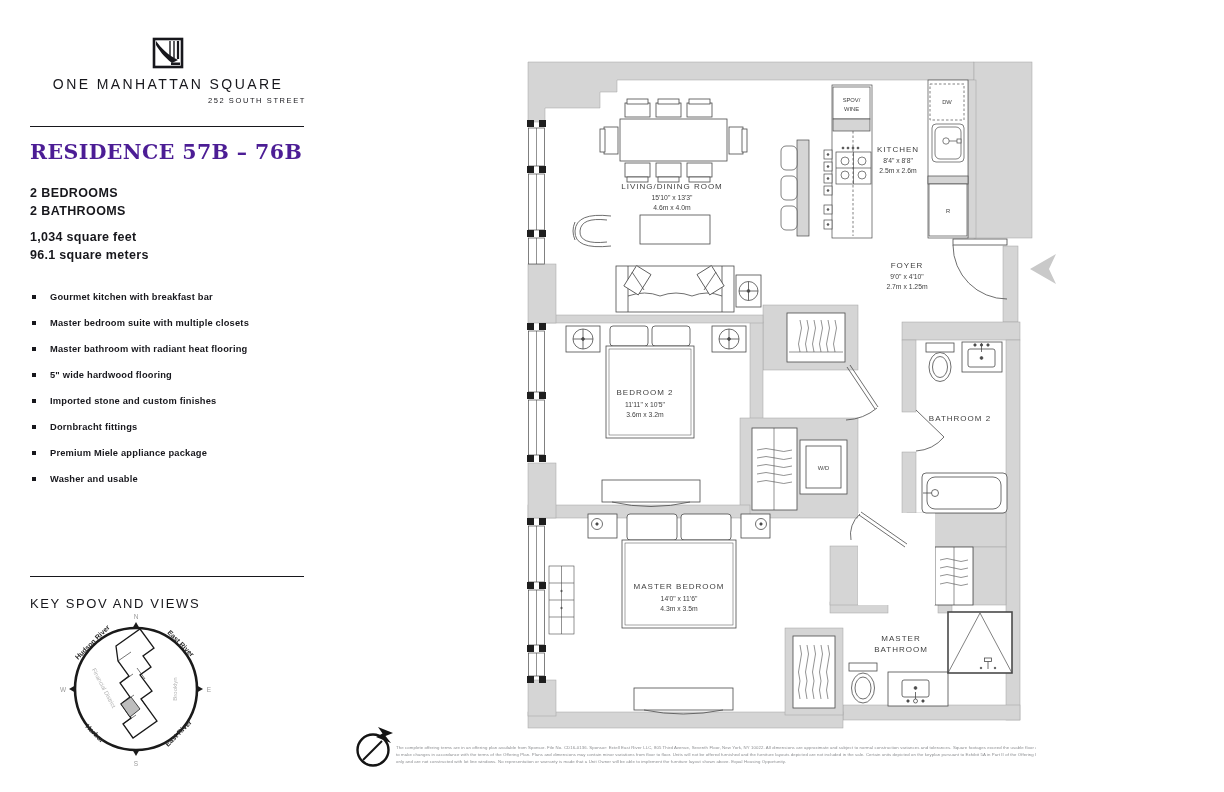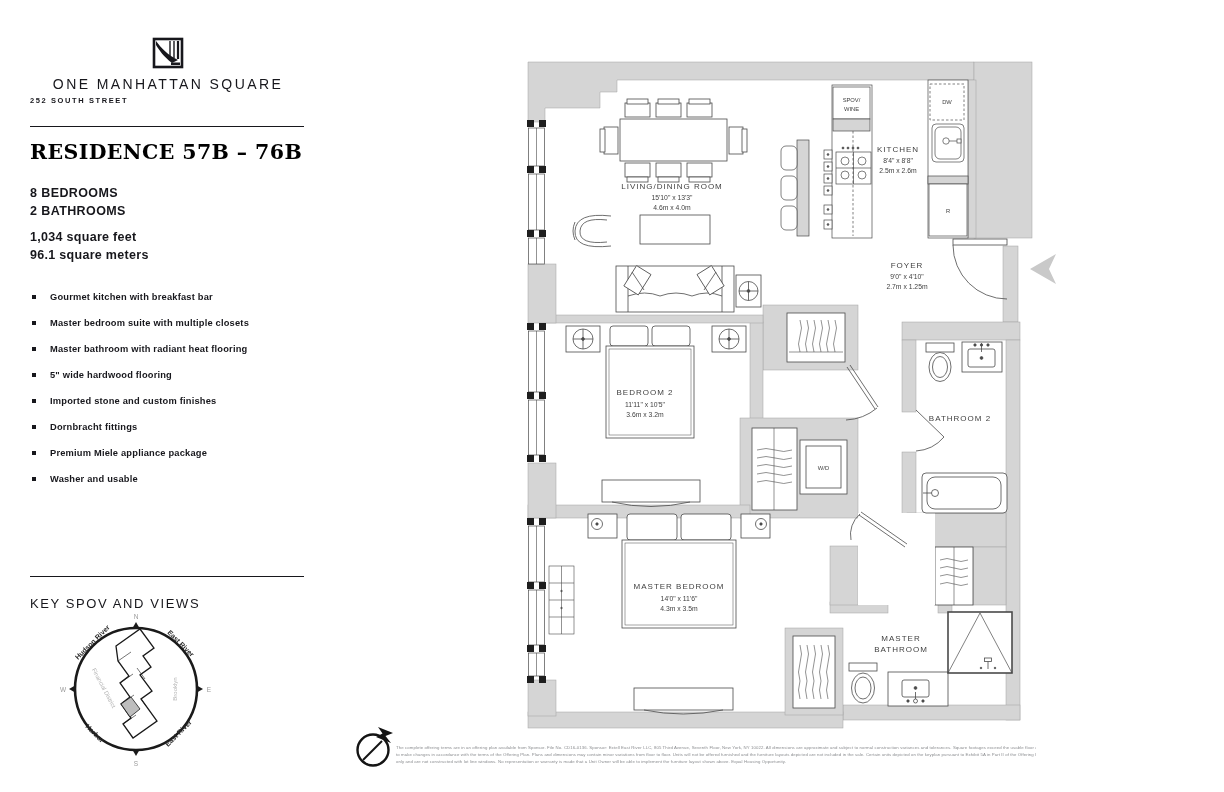--- a/index.html
+++ b/index.html
@@ -1,24 +1,24 @@
 <!DOCTYPE html>
 <html><head>
 <meta charset="utf-8">
 <style>
   html,body{margin:0;padding:0;background:#ffffff;}
   body{width:1224px;height:792px;position:relative;font-family:"Liberation Sans",sans-serif;color:#1d1d1d;overflow:hidden;}
   .sidebar{position:absolute;left:30px;top:0;width:276px;}
   .logo-wrap{position:absolute;left:0;top:36px;width:276px;text-align:center;}
   .brand-name{position:absolute;left:0;top:76px;width:276px;text-align:center;font-size:14px;letter-spacing:2.4px;color:#17171c;font-weight:500;}
-  .brand-address{position:absolute;left:0;top:96px;width:276px;text-align:left;font-size:7.5px;font-weight:bold;letter-spacing:1.6px;color:#17171c;}
+  .brand-address{position:absolute;left:0;top:96px;width:276px;text-align:right;font-size:7.5px;font-weight:normal;letter-spacing:1.6px;color:#17171c;}
   .rule{position:absolute;left:0;width:274px;border-top:1.2px solid #17171c;}
   .rule1{top:126px;}
   .rule2{top:576px;}
-  .res-title{position:absolute;left:0;top:140px;font-family:"DejaVu Serif","Liberation Serif",serif;font-weight:bold;font-size:20.5px;letter-spacing:0.4px;color:#000000;}
+  .res-title{position:absolute;left:0;top:140px;font-family:"DejaVu Serif","Liberation Serif",serif;font-weight:bold;font-size:20.5px;letter-spacing:0.4px;color:#4c1d95;}
   .bedbath{position:absolute;left:0;top:184px;font-size:12.5px;font-weight:bold;letter-spacing:0.4px;line-height:18px;color:#17171c;}
   .areas{position:absolute;left:0;top:228px;font-size:12.5px;font-weight:bold;letter-spacing:0.3px;line-height:18px;color:#17171c;}
   .features{position:absolute;left:0;top:276px;margin:0;padding:0;list-style:none;}
   .features li{position:relative;padding-left:20px;font-size:9.3px;font-weight:bold;letter-spacing:0.2px;color:#17171c;margin-bottom:6.2px;margin-top:16px;}
   .features li::before{content:"";position:absolute;left:2px;top:3px;width:3.5px;height:3.5px;background:#17171c;}
   .keyplan-title{position:absolute;left:0;top:596px;font-size:13px;letter-spacing:1.6px;color:#17171c;}
   .legal{position:absolute;left:396px;top:744px;width:640px;font-size:4.3px;line-height:7px;color:#8b8d90;letter-spacing:0.1px;}
   .legal div{white-space:nowrap;overflow:hidden;}
   svg text{font-family:"Liberation Sans",sans-serif;}
   .plan-svg{position:absolute;left:350px;top:55px;}
@@ -41,21 +41,21 @@
   </div>
 
   <div class="brand-name">ONE MANHATTAN SQUARE</div>
   <div class="brand-address">252 SOUTH STREET</div>
 
   <div class="rule rule1"></div>
 
   <div class="res-title">RESIDENCE 57B – 76B</div>
 
   <div class="bedbath">
-    <div>8 BEDROOMS</div>
+    <div>2 BEDROOMS</div>
     <div>2 BATHROOMS</div>
   </div>
 
   <div class="areas">
     <div>1,034 square feet</div>
     <div>96.1 square meters</div>
   </div>
 
   <ul class="features">
     <li><span>Gourmet kitchen with breakfast bar</span></li>

